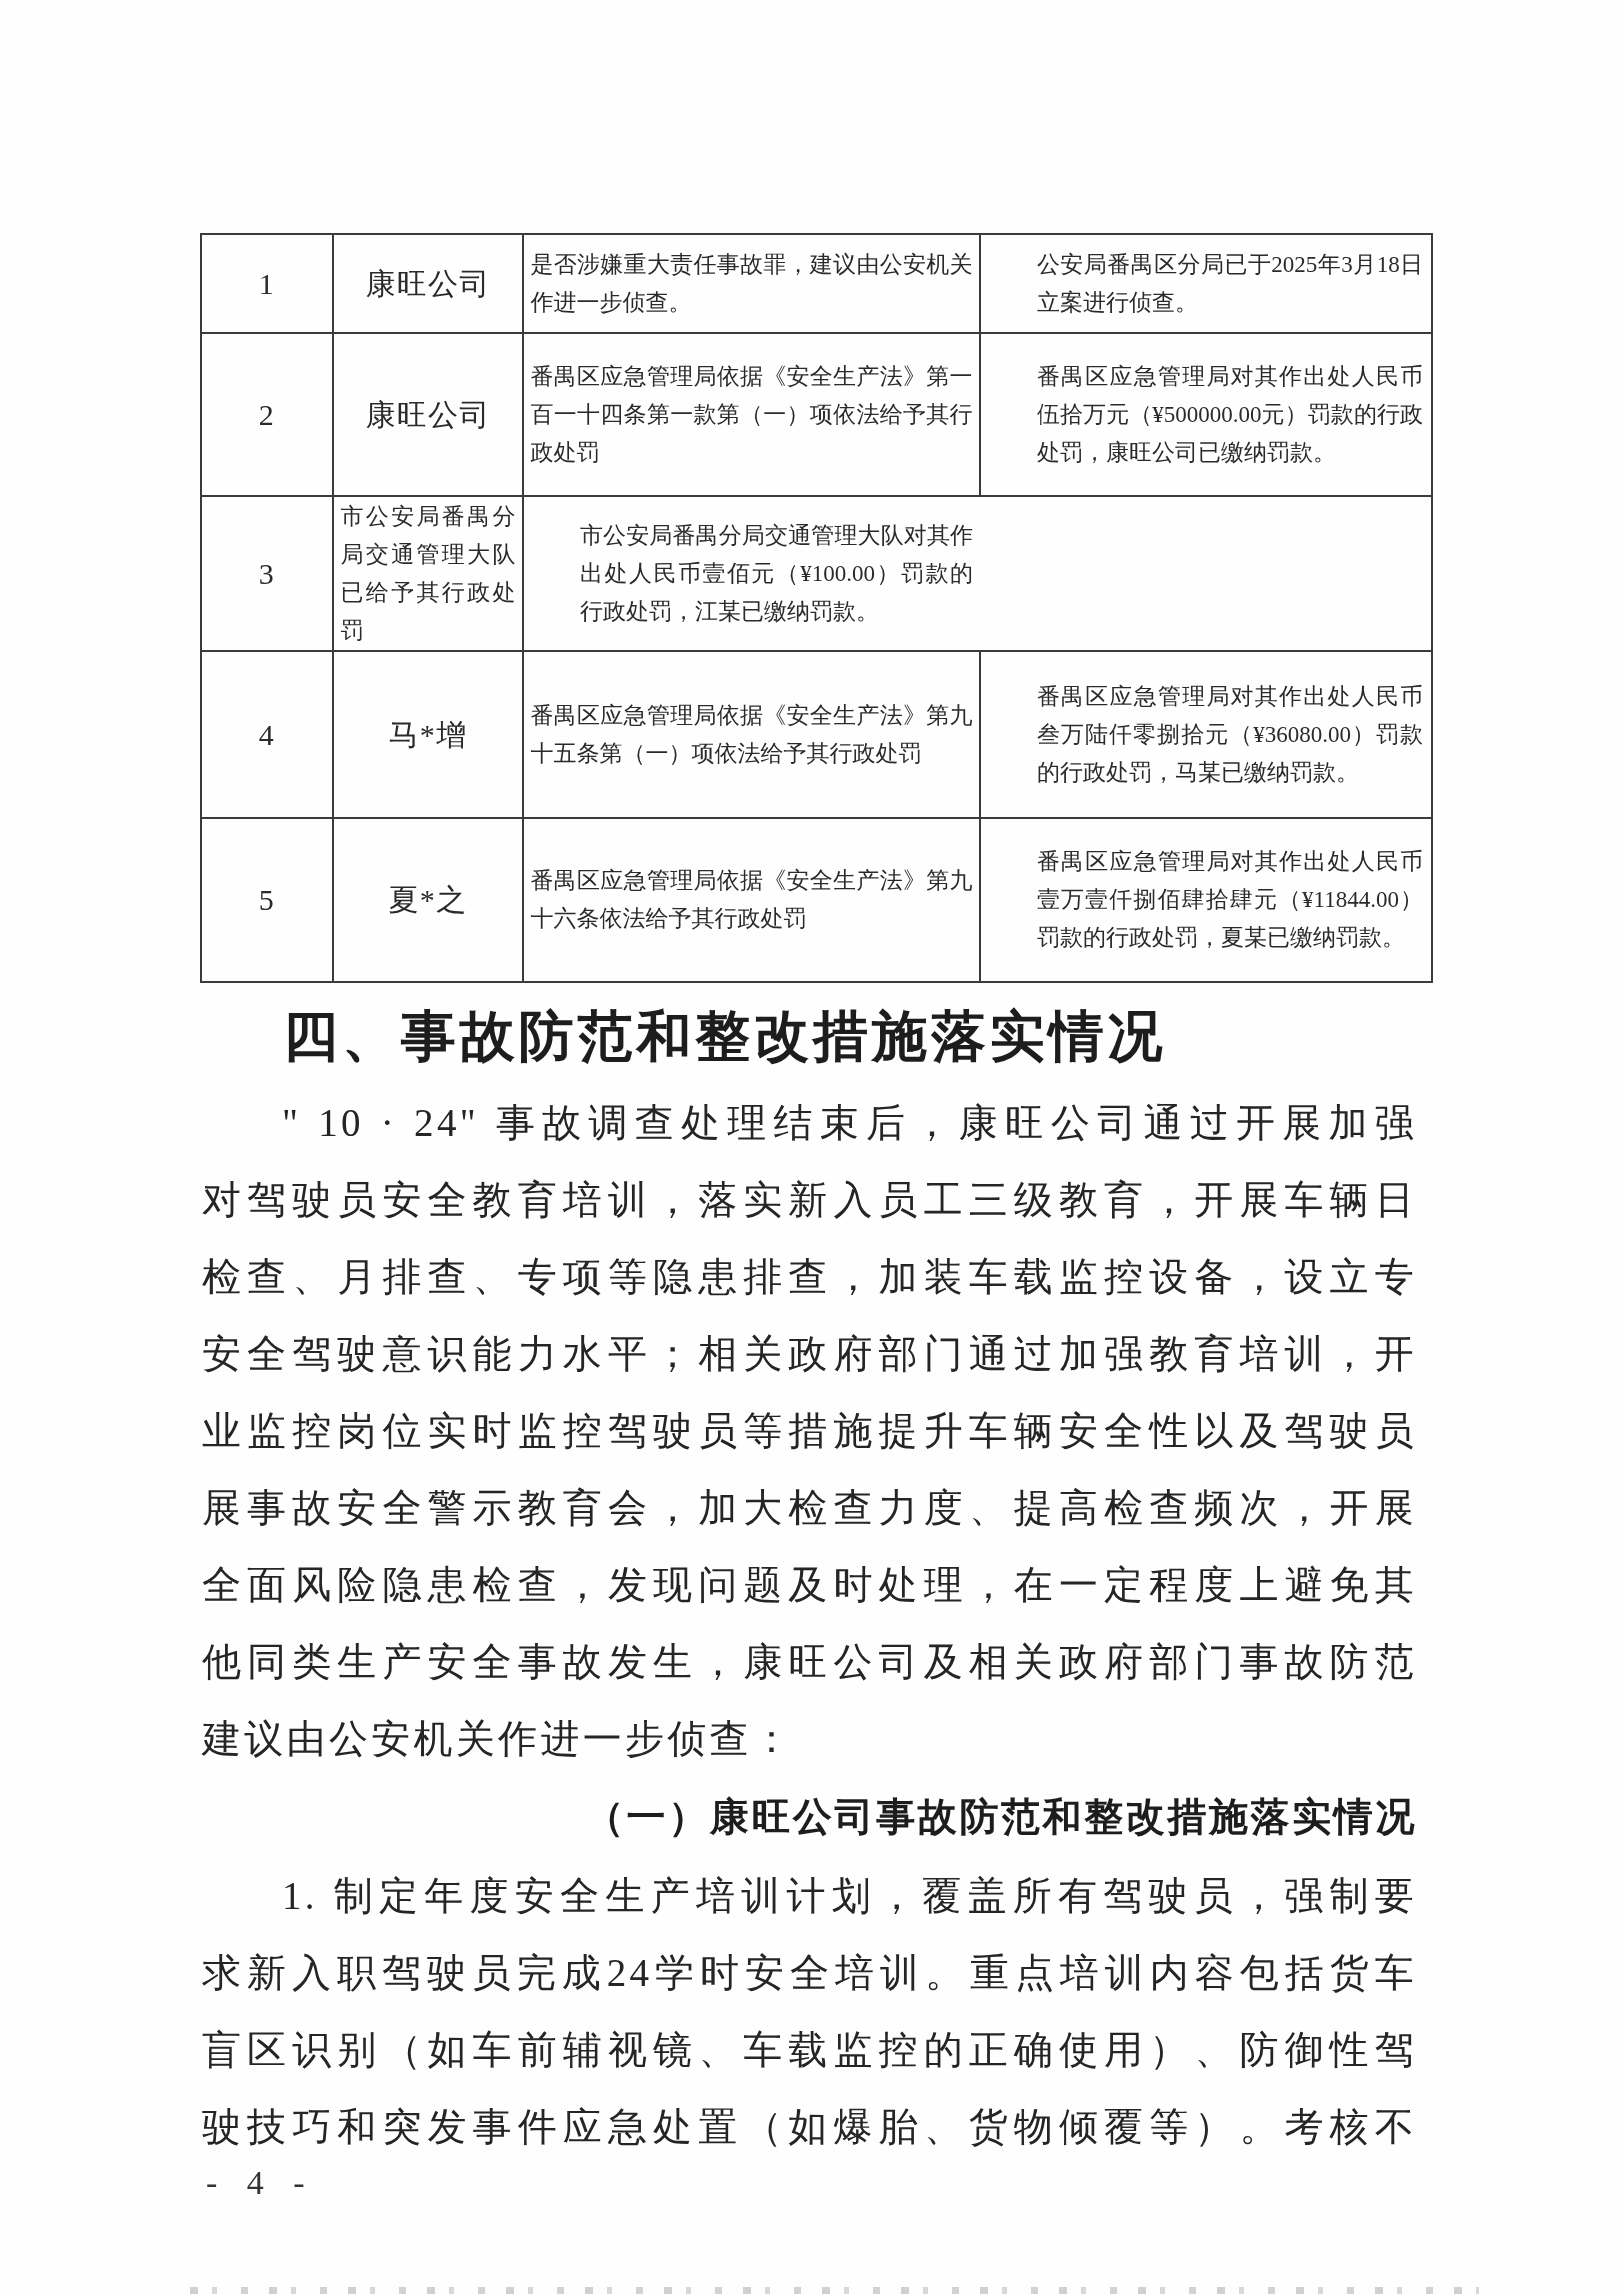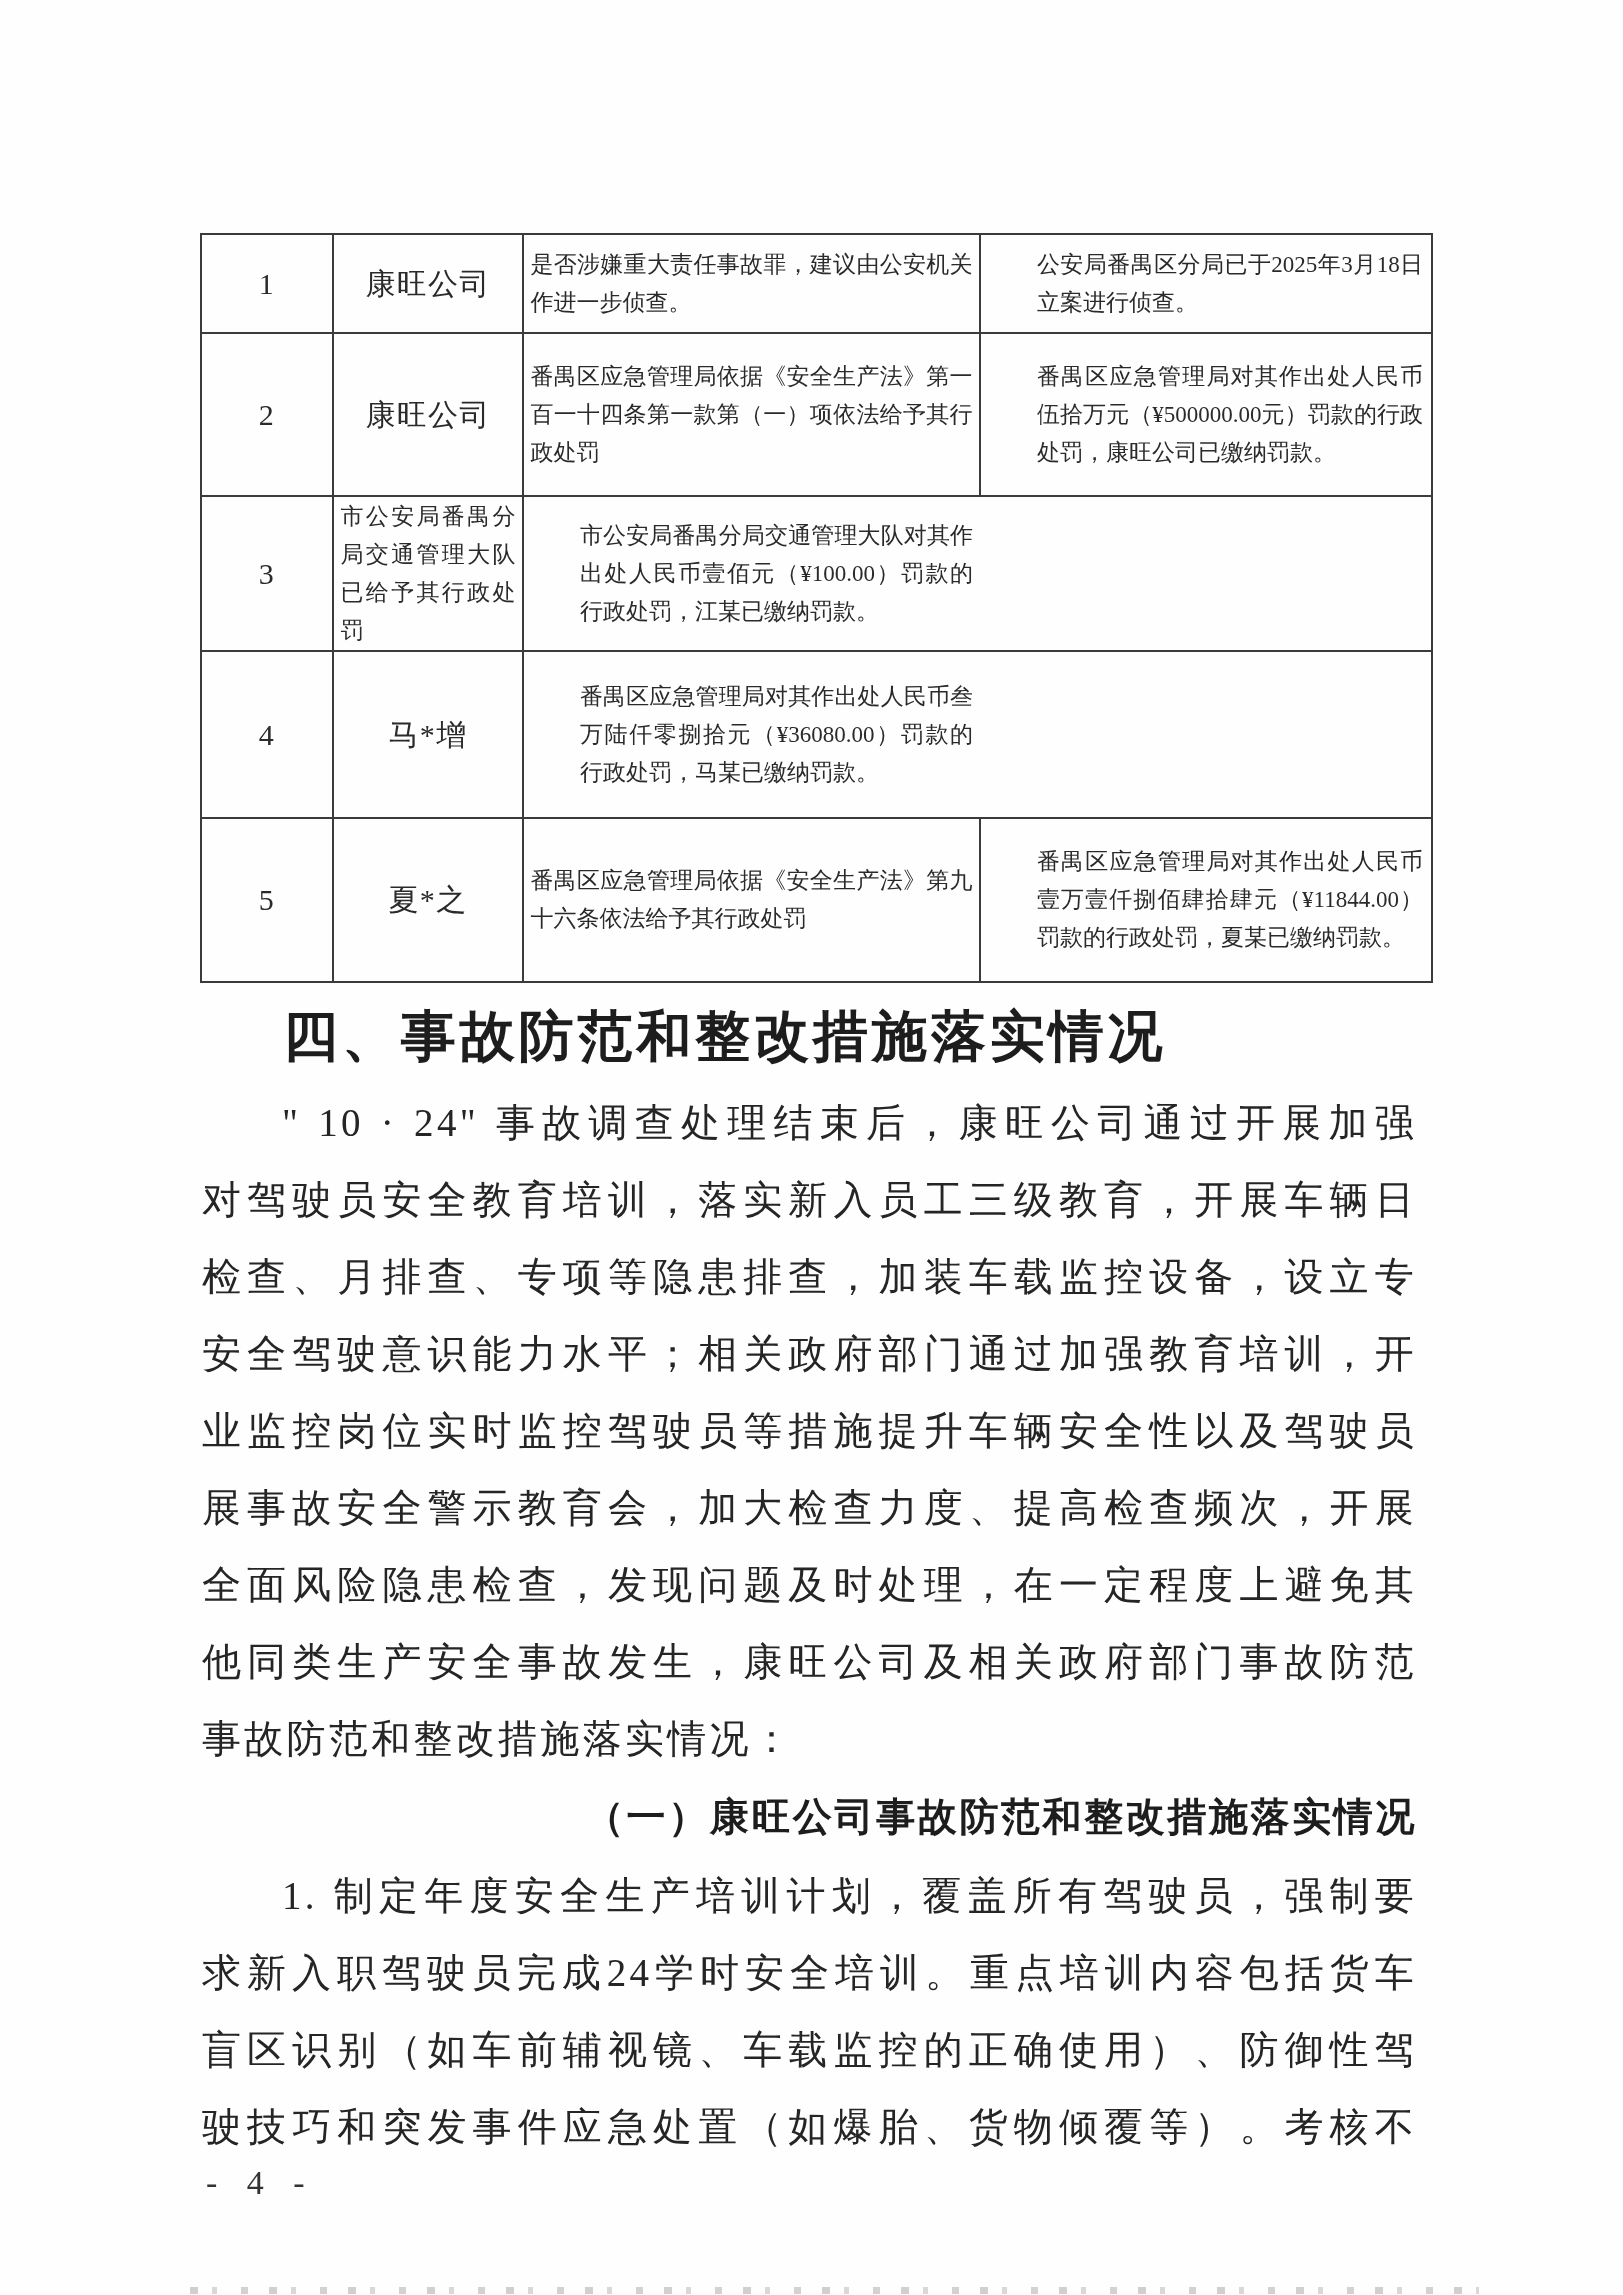--- a/index.html
+++ b/index.html
@@ -117,20 +117,23 @@
         </div>
     </div>
 
     <div class="trow r4">
       <div class="tc c1">
           <span>4</span>
         </div>
       <div class="tc c2">
           <span>马*增</span>
         </div>
+      <div class="tc c3">
+          <span>番禺区应急管理局依据《安全生产法》第九十五条第（一）项依法给予其行政处罚</span>
+        </div>
       <div class="tc c4">
           <span>番禺区应急管理局对其作出处人民币叁万陆仟零捌拾元（¥36080.00）罚款的行政处罚，马某已缴纳罚款。</span>
         </div>
     </div>
 
     <div class="trow r5">
       <div class="tc c1">
           <span>5</span>
         </div>
       <div class="tc c2">
@@ -150,21 +153,21 @@
     <div class="doc-h">四、事故防范和整改措施落实情况</div>
 
     <div class="bline indent">" 10 · 24" 事故调查处理结束后，康旺公司通过开展加强</div>
     <div class="bline">对驾驶员安全教育培训，落实新入员工三级教育，开展车辆日</div>
     <div class="bline">检查、月排查、专项等隐患排查，加装车载监控设备，设立专</div>
     <div class="bline">安全驾驶意识能力水平；相关政府部门通过加强教育培训，开</div>
     <div class="bline">业监控岗位实时监控驾驶员等措施提升车辆安全性以及驾驶员</div>
     <div class="bline">展事故安全警示教育会，加大检查力度、提高检查频次，开展</div>
     <div class="bline">全面风险隐患检查，发现问题及时处理，在一定程度上避免其</div>
     <div class="bline">他同类生产安全事故发生，康旺公司及相关政府部门事故防范</div>
-    <div class="bline end">事故防范和整改措施落实情况：</div>
+    <div class="bline end">建议由公安机关作进一步侦查：</div>
 
     <div class="doc-h2">（一）康旺公司事故防范和整改措施落实情况</div>
 
     <div class="bline indent">1. 制定年度安全生产培训计划，覆盖所有驾驶员，强制要</div>
     <div class="bline">求新入职驾驶员完成24学时安全培训。重点培训内容包括货车</div>
     <div class="bline">盲区识别（如车前辅视镜、车载监控的正确使用）、防御性驾</div>
     <div class="bline">驶技巧和突发事件应急处置（如爆胎、货物倾覆等）。考核不</div>
   </div>
 
   <div class="pageno">- 4 -</div>

